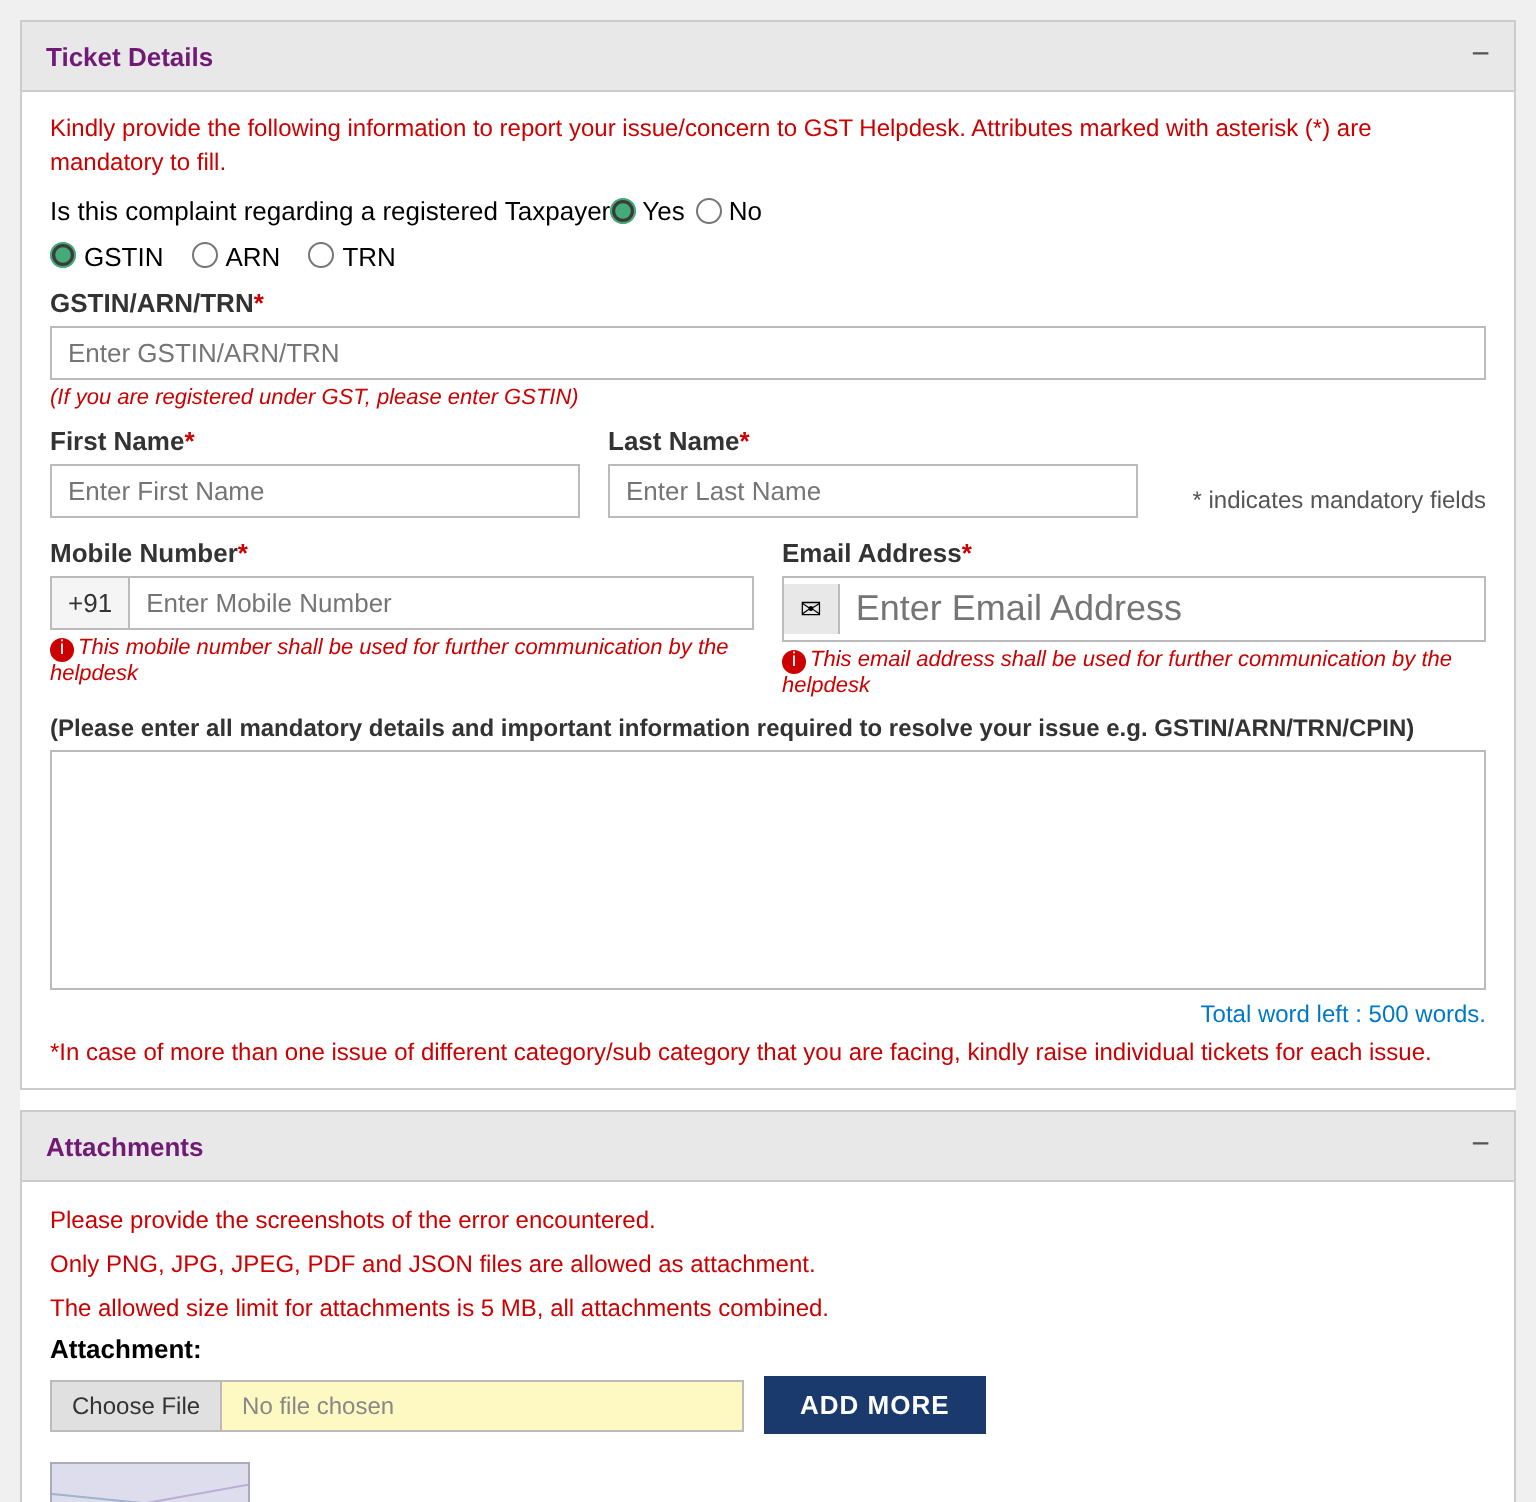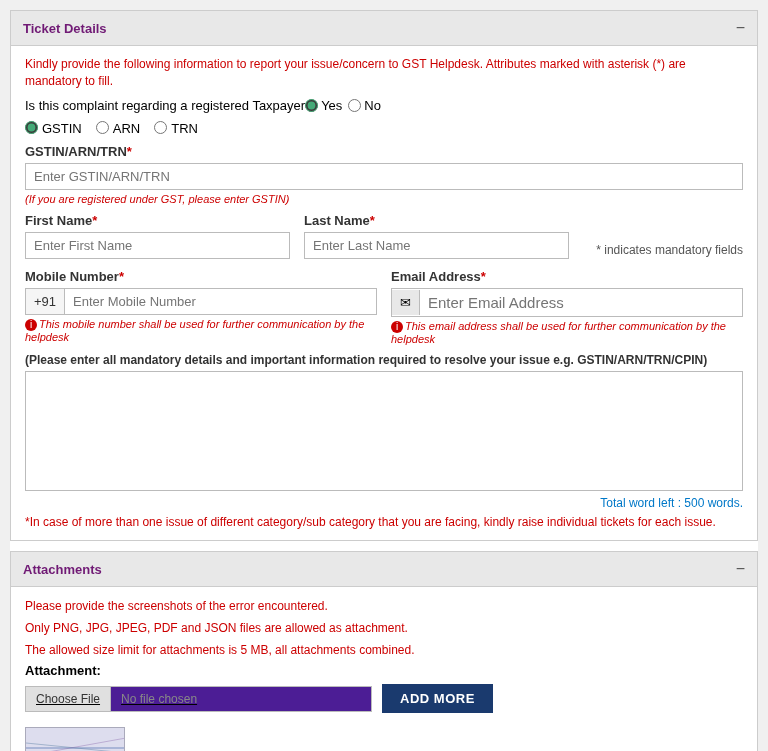--- a/index.html
+++ b/index.html
@@ -143,21 +143,21 @@
     .email-icon {
       padding: 5px 8px;
       background: #e8e8e8;
       border-right: 1px solid #bbb;
       font-size: 13px;
     }
     .email-input {
       flex: 1;
       padding: 5px 8px;
       border: none;
-      font-size: 15px;
+      font-size: 18px;
       color: #555;
       outline: none;
     }
     .info-note {
       font-size: 11px;
       color: #c00;
       font-style: italic;
       margin-top: 3px;
     }
     .info-note .info-i {
@@ -228,22 +228,21 @@
     }
     .att-row {
       display: flex;
       align-items: center;
       gap: 10px;
     }
     .file-input-wrapper {
       display: flex;
       align-items: flex-start;
       border: 1px solid #bbb;
-      background: #4c1d95;
-      text-decoration: underline;
+      background: #fef9c3;
     }
     .choose-file-btn {
       background: #e0e0e0;
       border: none;
       border-right: 1px solid #bbb;
       padding: 5px 10px;
       font-size: 12px;
       cursor: pointer;
       color: #333;
     }

